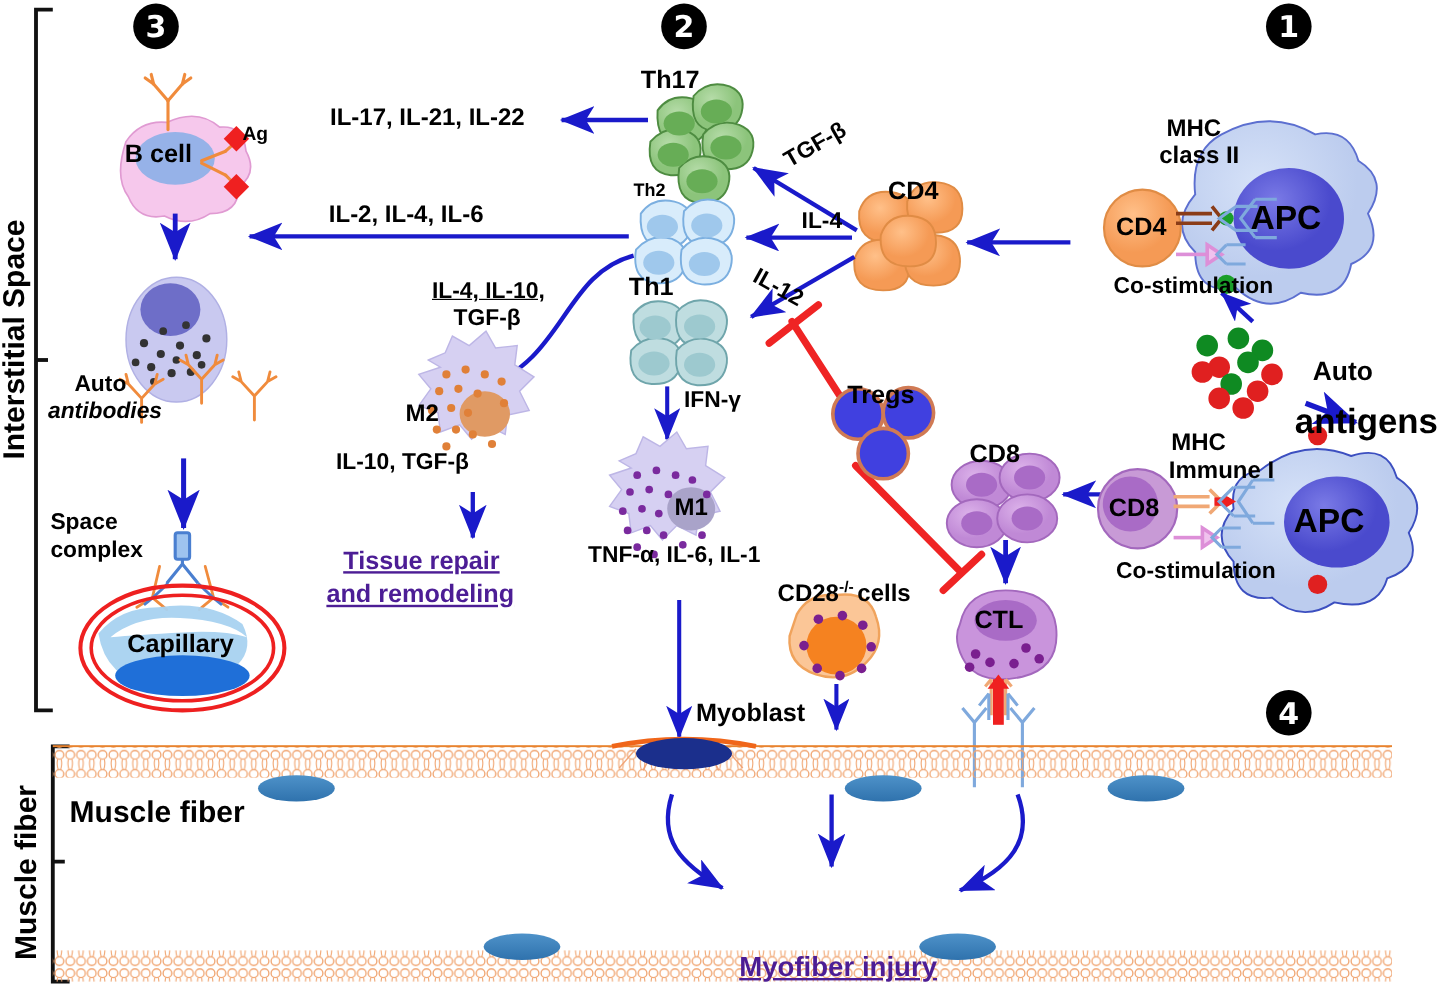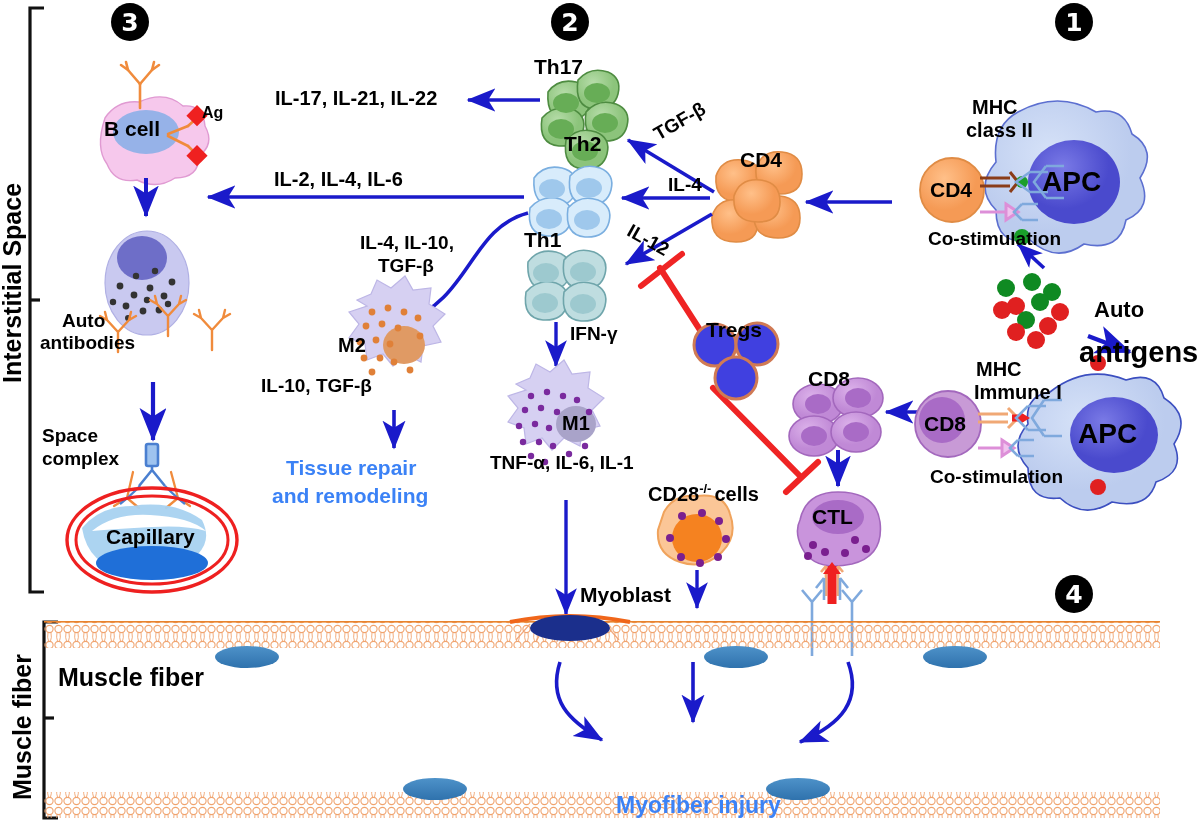--- a/index.html
+++ b/index.html
@@ -1,21 +1,21 @@
 <!DOCTYPE html>
 <html><head>
 <meta charset="utf-8">
 <title>Myositis Immunopathogenesis Diagram</title>
 <style>
   html,body{margin:0;padding:0;background:#ffffff;}
   body{width:1200px;height:824px;position:relative;overflow:hidden;
        font-family:"Liberation Sans","DejaVu Sans",sans-serif;}
   #stage{position:relative;width:1200px;height:824px;}
   .lbl{position:absolute;font-weight:bold;color:#000;white-space:nowrap;line-height:1.12;}
-  .lbl.red{color:#3b82f6;}
+  .lbl.red{color:#4c1d95;text-decoration:underline;}
   .lbl.ctr{text-align:center;}
   svg.layer{position:absolute;left:0;top:0;width:1200px;height:824px;overflow:visible;}
   .numcircle{position:absolute;width:38px;height:38px;border-radius:50%;background:#000;
     color:#fff;font-size:25px;font-weight:bold;display:flex;align-items:center;
     justify-content:center;font-family:"DejaVu Sans",sans-serif;}
   .vside{position:absolute;transform-origin:0 0;font-weight:bold;color:#000;white-space:nowrap;}
   .rot{transform:rotate(-90deg);}
 </style>
 </head>
 <body>
@@ -467,36 +467,36 @@
   <div class="vside rot" style="left:8px;top:800px;font-size:25px;">Muscle fiber</div>
 
   <div class="numcircle" style="left:111px;top:3px;">3</div>
   <div class="numcircle" style="left:551px;top:3px;">2</div>
   <div class="numcircle" style="left:1055px;top:3px;">1</div>
   <div class="numcircle" style="left:1055px;top:575px;">4</div>
 
   <div class="lbl" style="left:104px;top:117px;font-size:21px;">B cell</div>
   <div class="lbl" style="left:202px;top:104px;font-size:16px;">Ag</div>
   <div class="lbl ctr" style="left:62px;top:310px;font-size:19px;">Auto</div>
-  <div class="lbl ctr" style="left:40px;top:332px;font-size:19px;">antibodies</div>
+  <div class="lbl ctr" style="left:40px;top:332px;font-size:19px;font-style:italic;">antibodies</div>
   <div class="lbl" style="left:42px;top:425px;font-size:19px;">Space</div>
   <div class="lbl" style="left:42px;top:448px;font-size:19px;">complex</div>
   <div class="lbl" style="left:106px;top:525px;font-size:21px;">Capillary</div>
 
   <div class="lbl" style="left:534px;top:55px;font-size:21px;">Th17</div>
-  <div class="lbl" style="left:528px;top:132px;font-size:21px;margin-left:36px;">Th2</div>
+  <div class="lbl" style="left:528px;top:151px;font-size:15px;">Th2</div>
   <div class="lbl" style="left:524px;top:228px;font-size:21px;">Th1</div>
   <div class="lbl" style="left:338px;top:334px;font-size:20px;">M2</div>
   <div class="lbl" style="left:562px;top:412px;font-size:20px;">M1</div>
 
   <div class="lbl" style="left:275px;top:87px;font-size:20px;">IL-17, IL-21, IL-22</div>
   <div class="lbl" style="left:274px;top:168px;font-size:20px;">IL-2, IL-4, IL-6</div>
-  <div class="lbl" style="left:360px;top:232px;font-size:19px;">IL-4, IL-10,</div>
+  <div class="lbl" style="left:360px;top:232px;font-size:19px;text-decoration:underline;">IL-4, IL-10,</div>
   <div class="lbl" style="left:378px;top:255px;font-size:19px;">TGF-β</div>
-  <div class="lbl" style="left:261px;top:375px;font-size:19px;">IL-10, TGF-β</div>
+  <div class="lbl" style="left:280px;top:375px;font-size:19px;">IL-10, TGF-β</div>
   <div class="lbl" style="left:570px;top:323px;font-size:19px;">IFN-γ</div>
   <div class="lbl" style="left:490px;top:452px;font-size:19px;">TNF-α, IL-6, IL-1</div>
 
   <div class="lbl" style="left:650px;top:126px;font-size:19px;transform:rotate(-30deg);transform-origin:0 0;">TGF-β</div>
   <div class="lbl" style="left:636px;top:174px;font-size:19px;margin-left:32px;">IL-4</div>
   <div class="lbl" style="left:634px;top:220px;font-size:19px;transform:rotate(29deg);transform-origin:0 0;">IL-12</div>
 
   <div class="lbl" style="left:740px;top:148px;font-size:21px;">CD4</div>
   <div class="lbl" style="left:706px;top:298px;font-size:21px;margin-top:20px;">Tregs</div>
   <div class="lbl" style="left:808px;top:367px;font-size:21px;">CD8</div>

